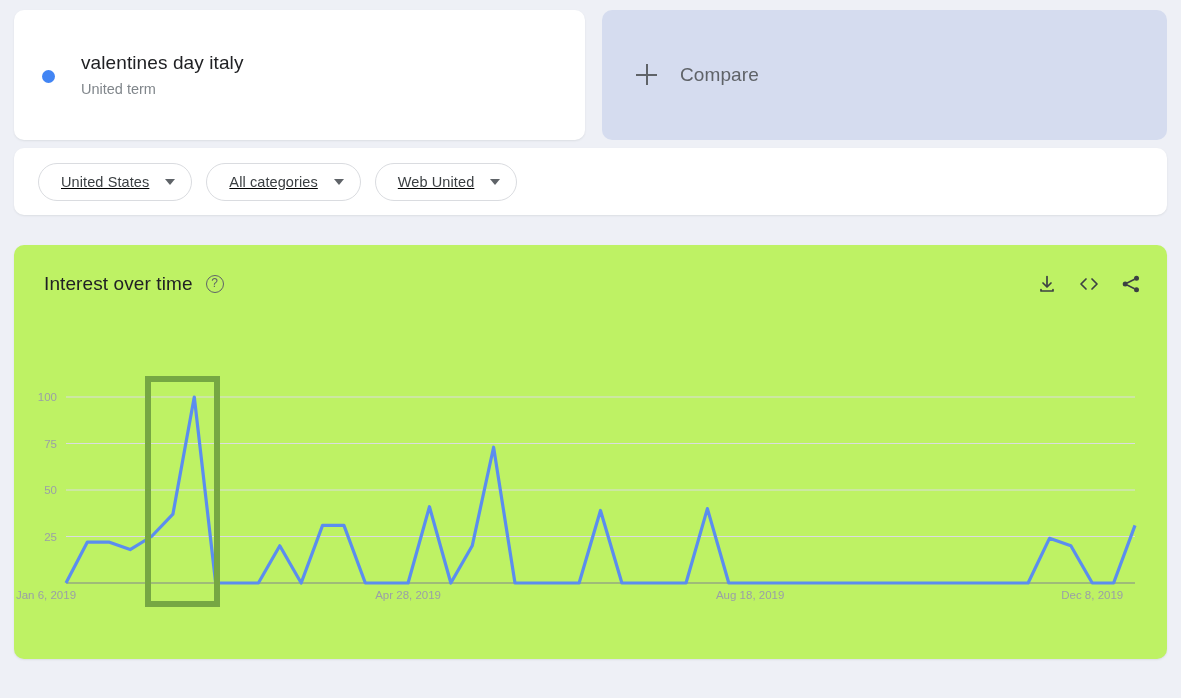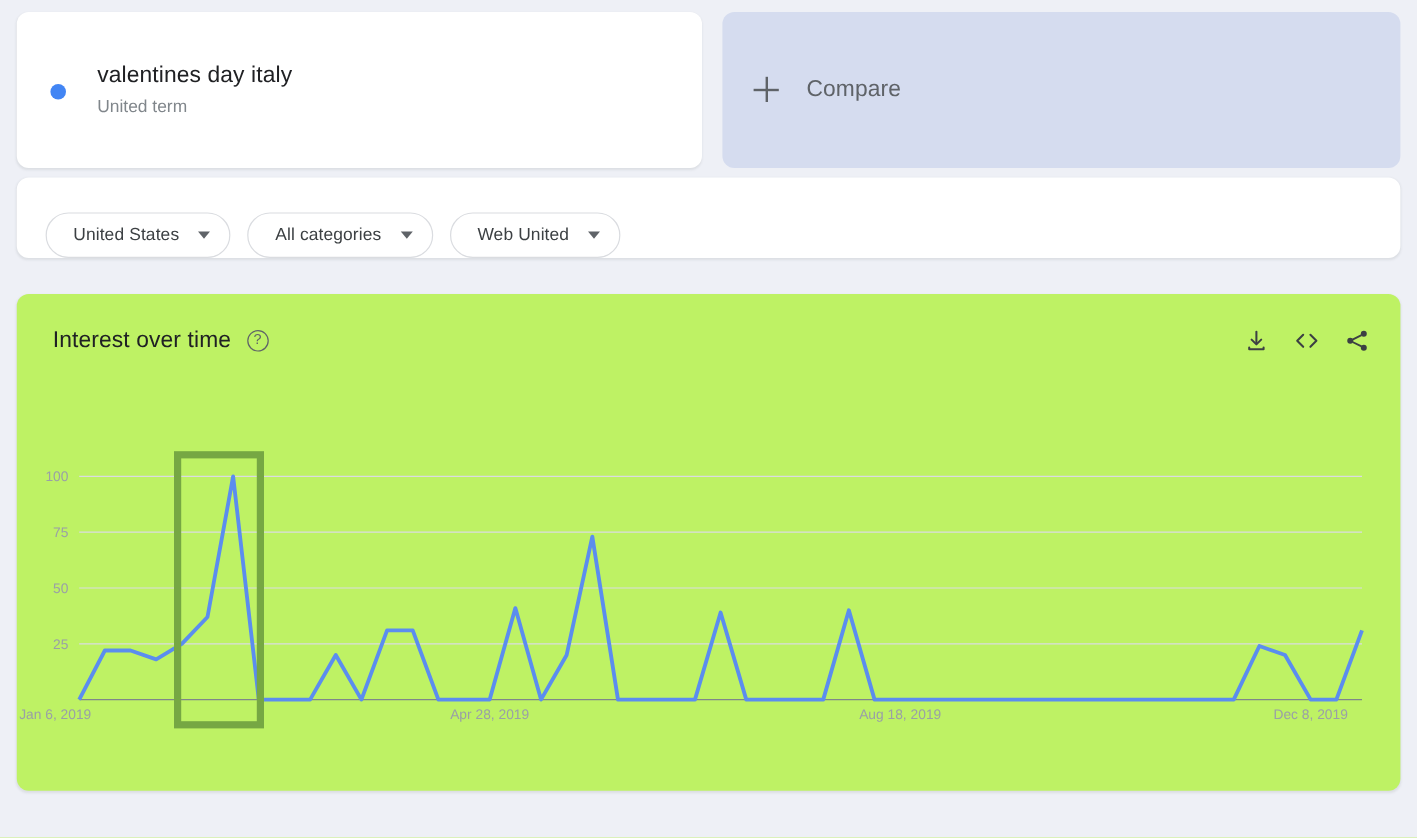--- a/index.html
+++ b/index.html
@@ -53,21 +53,21 @@
     color: #80868b;
     line-height: 20px;
     margin-top: 4px;
   }
   .compare-card {
     flex: 1 1 auto;
     background: #d5dcef;
     border-radius: 10px;
     display: flex;
     align-items: center;
-    padding-left: 26px;
+    padding-left: 34px;
     cursor: pointer;
   }
   .plus-icon {
     width: 22px; height: 22px;
     position: relative;
     margin-right: 22px;
     flex: 0 0 auto;
   }
   .plus-icon::before, .plus-icon::after {
     content: "";
@@ -82,24 +82,25 @@
     letter-spacing: 0.1px;
   }
 
   
   .filter-bar {
     margin: 8px 14px 0 14px;
     height: 67px;
     background: #ffffff;
     border-radius: 10px;
     display: flex;
-    align-items: flex-end;
+    align-items: center;
     padding-left: 24px;
     gap: 14px;
     box-shadow: 0 1px 2px rgba(60,64,67,0.10);
+    text-decoration: underline;
   }
   .chip {
     height: 38px;
     border: 1px solid #dadce0;
     border-radius: 19px;
     display: inline-flex;
     align-items: center;
     padding: 0 16px 0 22px;
     background: #fff;
     cursor: pointer;

